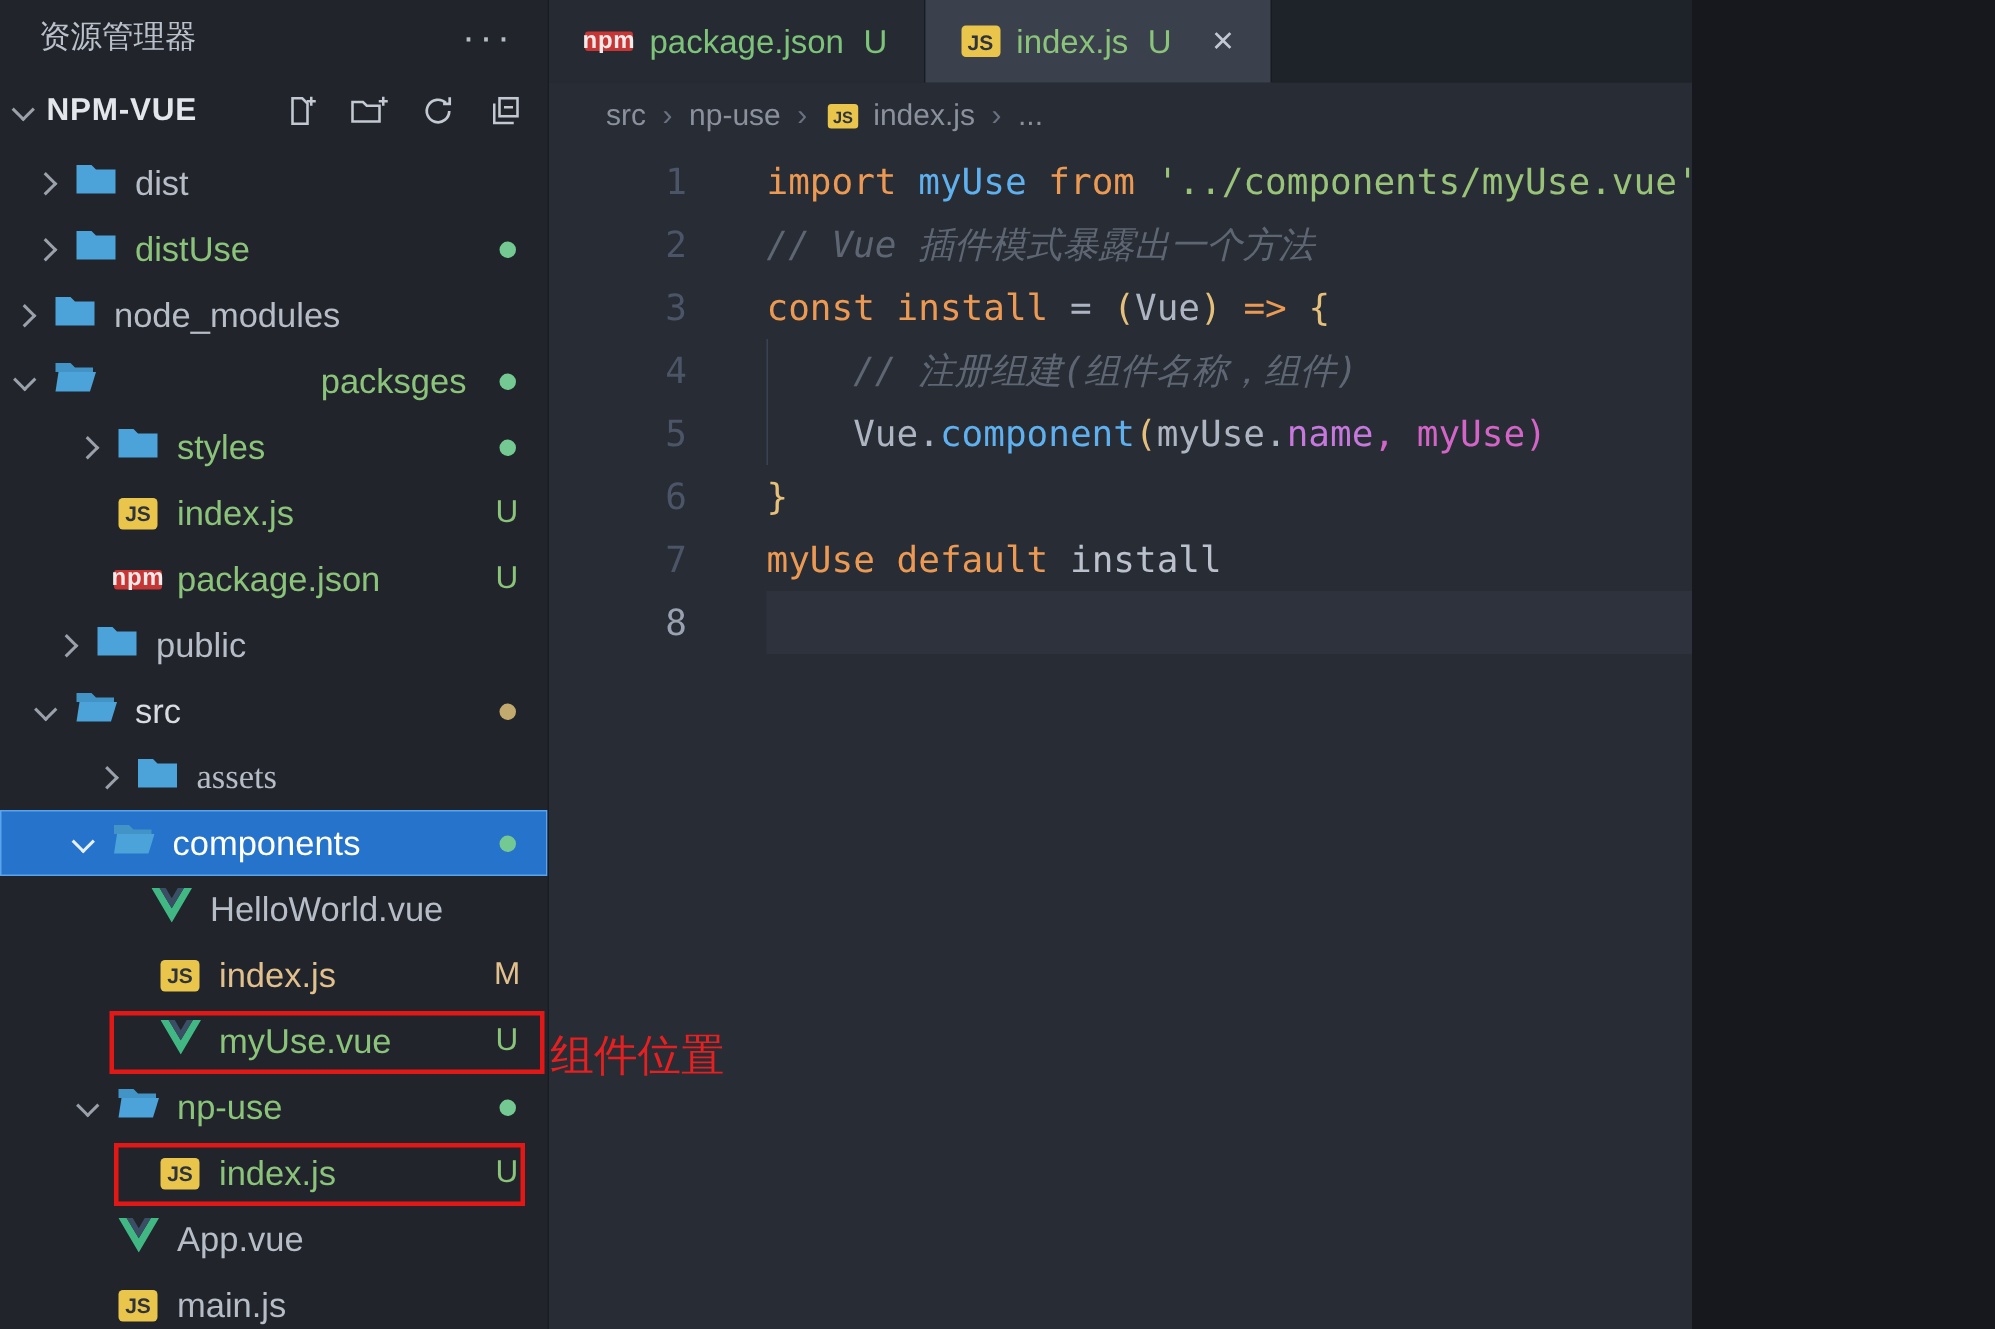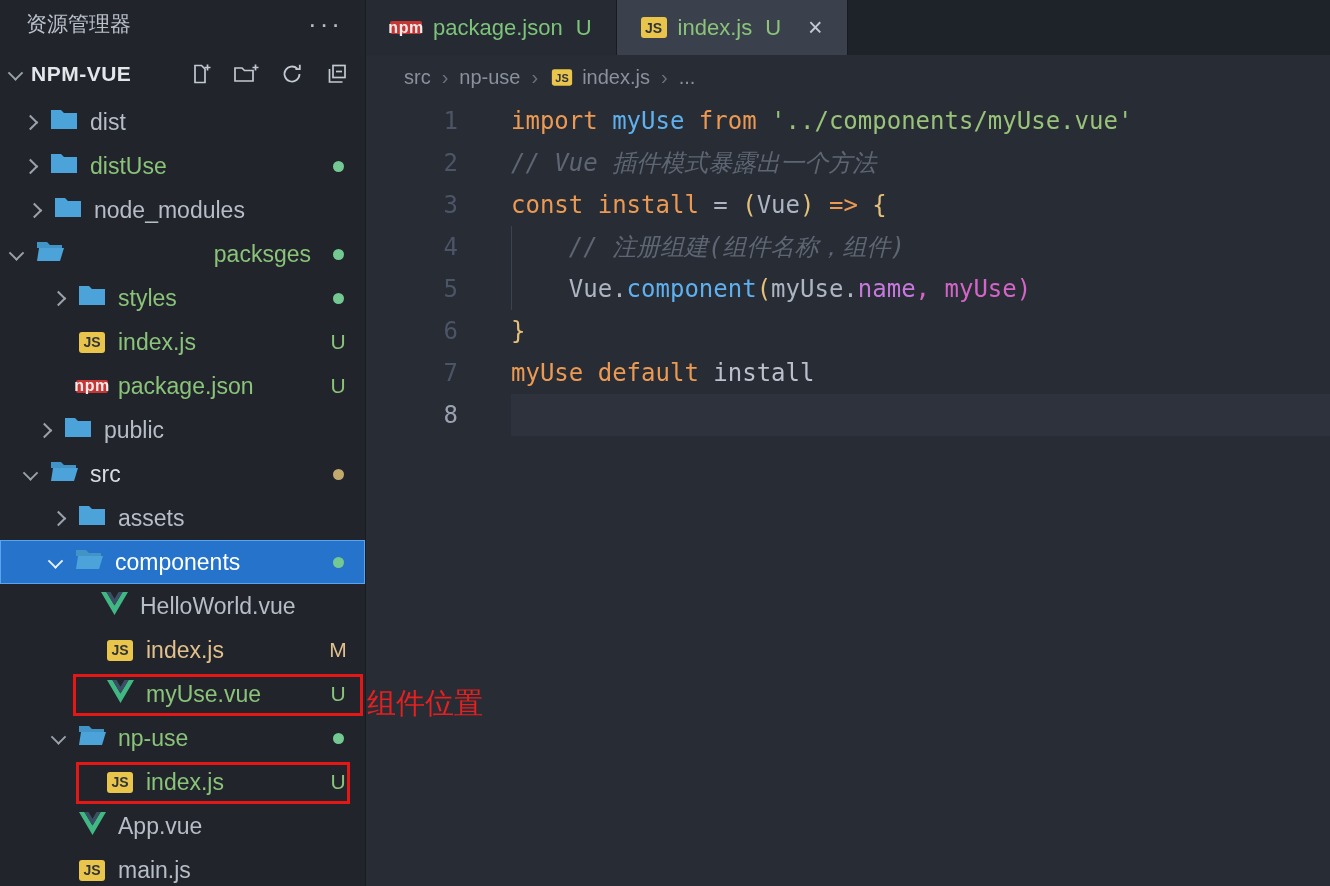--- a/index.html
+++ b/index.html
@@ -1,16 +1,16 @@
 <!DOCTYPE html>
 <html><head>
 <meta charset="utf-8">
 <style>
   html,body{margin:0;padding:0;background:#16181d;}
-  .app{position:relative;width:1330px;height:886px;overflow:hidden;background:#282c34;
+  .app{position:relative;width:1128px;height:886px;overflow:hidden;background:#282c34;
        font-family:"Liberation Sans",sans-serif;-webkit-font-smoothing:antialiased;}
 
   
   .sidebar{position:absolute;left:0;top:0;width:365px;height:886px;background:#21252b;color:#b4bac4;}
   .sb-header{display:flex;align-items:center;height:48px;padding:0 22px 0 26px;}
   .sb-title{flex:1;font-size:21px;color:#bac1cb;}
   .ellipsis{font-size:26px;color:#b6bcc6;letter-spacing:3px;cursor:default;line-height:10px;}
   .section{display:flex;align-items:center;height:52px;padding:0 16px 0 10px;}
   .sec-label{flex:1;font-weight:bold;font-size:21px;color:#e3e7ec;margin-left:10px;letter-spacing:.5px;}
   .sec-icons{display:flex;gap:21px;align-items:center;}
@@ -145,21 +145,21 @@
           <span class="icon-cell">
             <span><svg width="28" height="22" viewBox="0 0 28 22">
                 <path d="M1 2h10l3 3h13a0 0 0 0 1 0 0v16H1z" fill="#4ba3d9" rx="2"></path>
               </svg></span>
           </span>
           <span class="label">distUse</span>
           <span class="meta">
             <span class="dot green"></span>
           </span>
         </div>
-        <div class="row c-default" style="padding-left: 18px;">
+        <div class="row c-default" style="padding-left: 0;">
           <span class="chev-cell">
             <span class="chev right"></span>
           </span>
           <span class="icon-cell">
             <span><svg width="28" height="22" viewBox="0 0 28 22">
                 <path d="M1 2h10l3 3h13a0 0 0 0 1 0 0v16H1z" fill="#4ba3d9" rx="2"></path>
               </svg></span>
           </span>
           <span class="label">node_modules</span>
           <span class="meta"></span>
@@ -229,21 +229,21 @@
             <span><svg width="28" height="22" viewBox="0 0 28 22">
                 <path d="M1 2h10l3 3h12v3H1z" fill="#4294c7"></path>
                 <path d="M3 8h25l-4 13H1z" fill="#4ba3d9"></path>
               </svg></span>
           </span>
           <span class="label">src</span>
           <span class="meta">
             <span class="dot tan"></span>
           </span>
         </div>
-        <div class="row c-default" style="padding-left: 42px;">
+        <div class="row c-default" style="padding-left: 55px; font-family: Liberation Serif, serif;">
           <span class="chev-cell">
             <span class="chev right"></span>
           </span>
           <span class="icon-cell">
             <span><svg width="28" height="22" viewBox="0 0 28 22">
                 <path d="M1 2h10l3 3h13a0 0 0 0 1 0 0v16H1z" fill="#4ba3d9" rx="2"></path>
               </svg></span>
           </span>
           <span class="label">assets</span>
           <span class="meta"></span>

